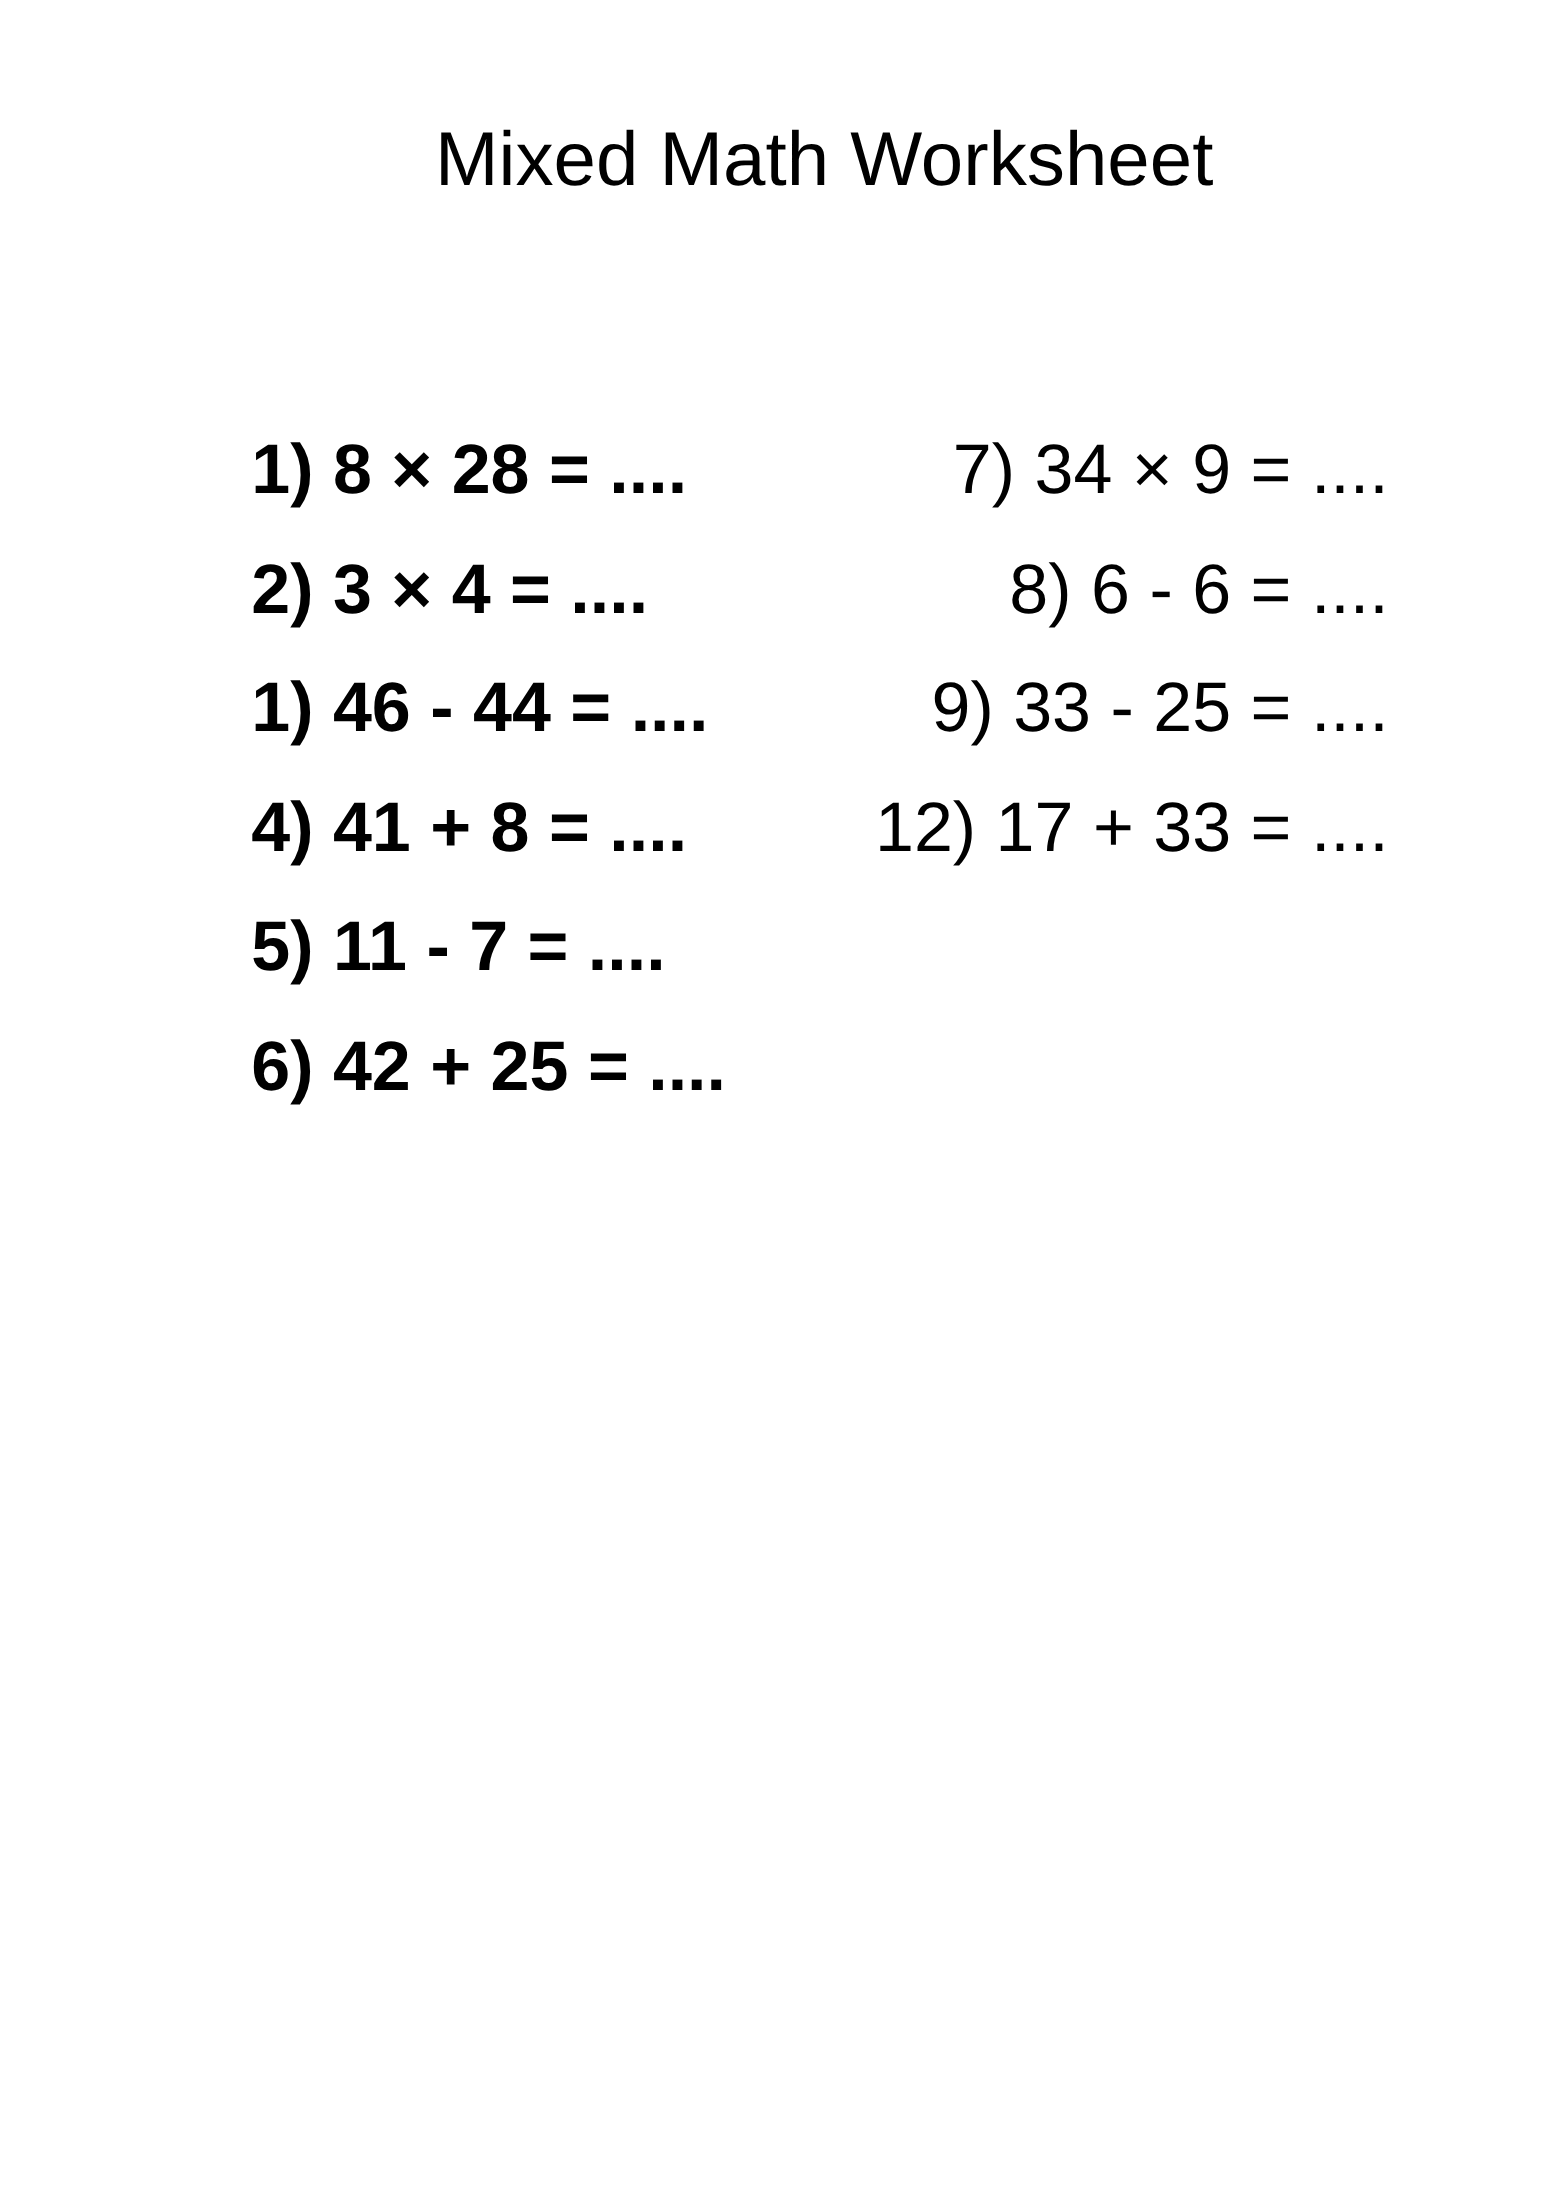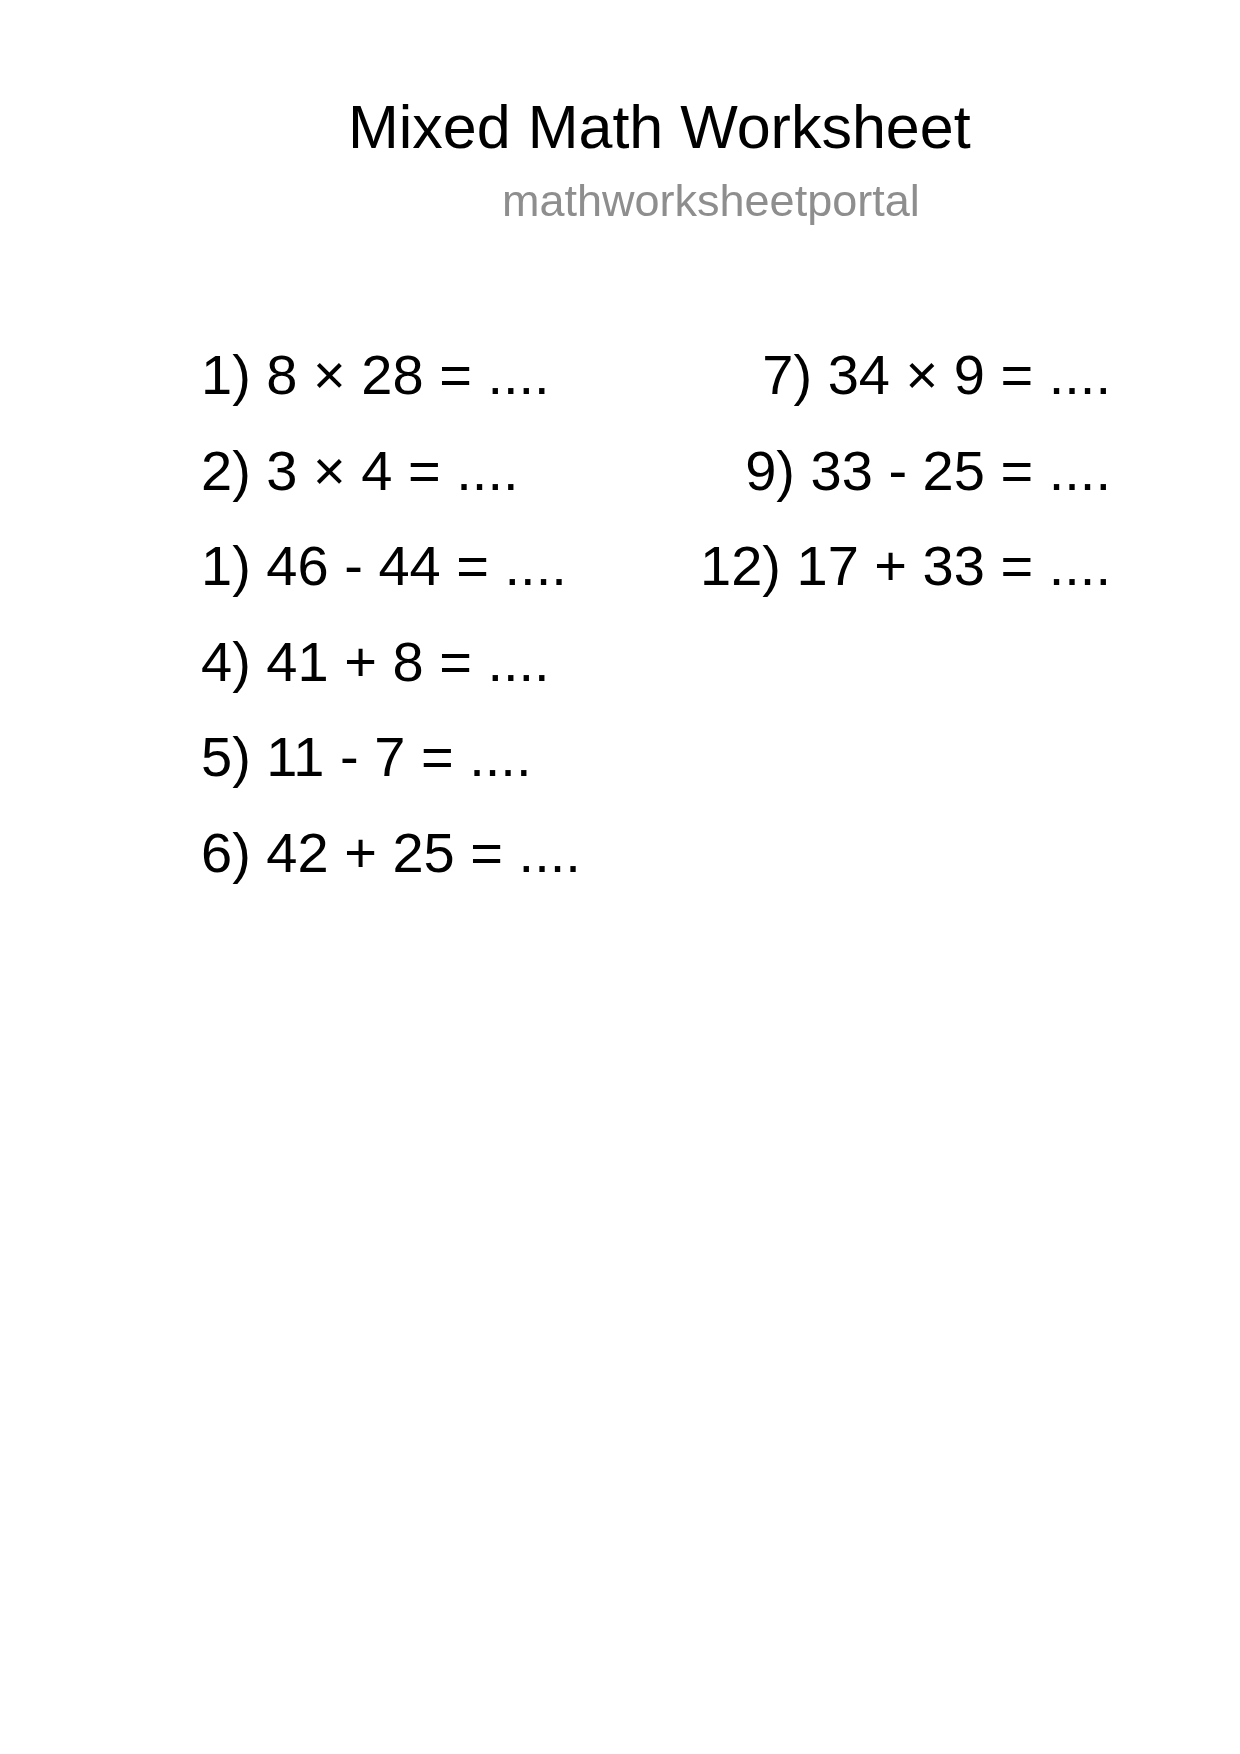--- a/index.html
+++ b/index.html
@@ -32,47 +32,47 @@
     line-height: 1;
     color: #8e8e8e;
     white-space: nowrap;
   }
   .problems-column {
     position: absolute;
     top: 327px;
     display: flex;
     flex-direction: column;
   }
-  .problems-column.left  { left: 201px; }
+  .problems-column.left  { left: 201px; font-weight: bold; }
   .problems-column.right { left: 700px; text-align: right; }
   .problem {
     height: 95.5px;
     line-height: 95.5px;
     font-size: 56px;
     color: #000000;
     white-space: nowrap;
   }
 </style>
 </head>
 <body>
 
 <div class="page">
 
   <div class="title">Mixed Math Worksheet</div>
 
-  <div class="subtitle">mathworksheetportal</div>
 
   <div class="problems-column left">
     <div class="problem">1) 8 × 28 = ....</div>
     <div class="problem">2) 3 × 4 = ....</div>
     <div class="problem">1) 46 - 44 = ....</div>
     <div class="problem">4) 41 + 8 = ....</div>
     <div class="problem">5) 11 - 7 = ....</div>
     <div class="problem">6) 42 + 25 = ....</div>
   </div>
 
   <div class="problems-column right">
     <div class="problem">7) 34 × 9 = ....</div>
+    <div class="problem">8) 6 - 6 = ....</div>
     <div class="problem">9) 33 - 25 = ....</div>
     <div class="problem">12) 17 + 33 = ....</div>
   </div>
 
 </div>
 
 </body></html>

